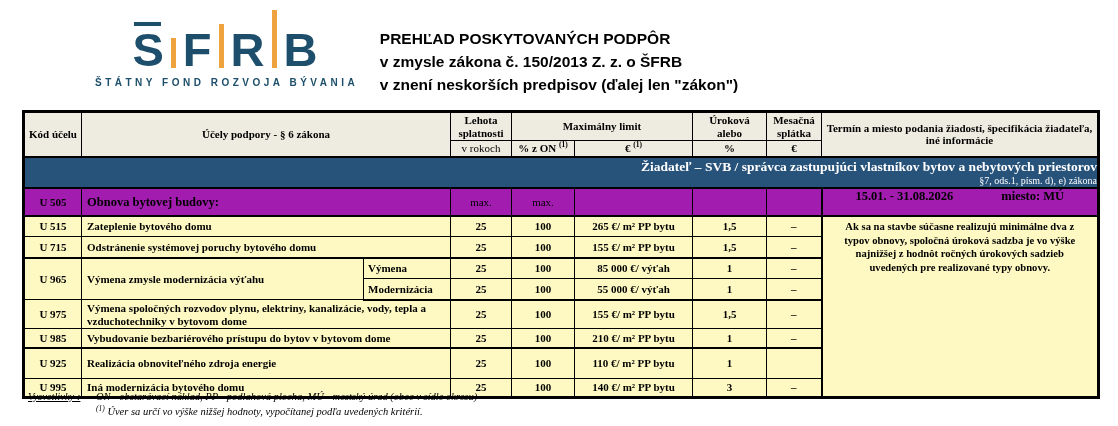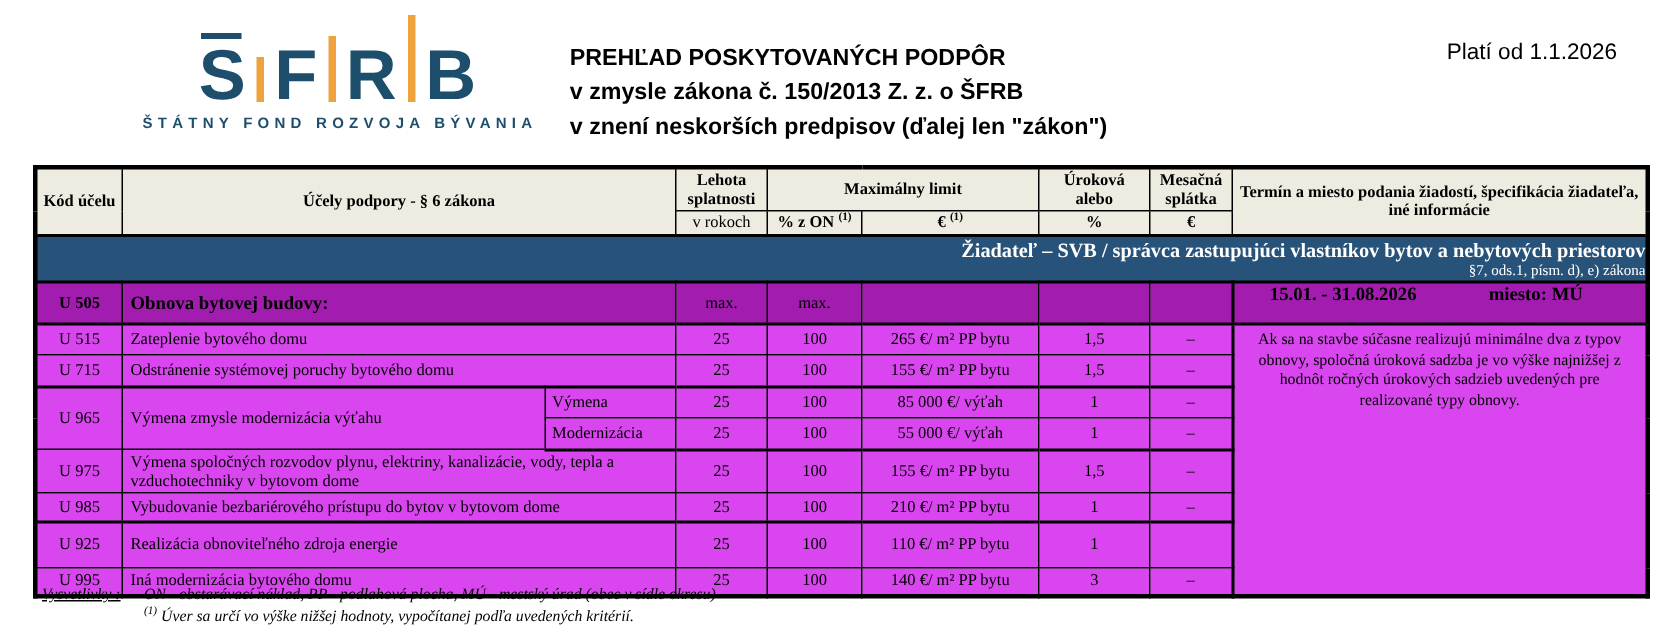--- a/index.html
+++ b/index.html
@@ -58,23 +58,23 @@
   tr.band-row td {
     background:#27527a; color:#fff; text-align:right;
     border-top:2px solid #000; border-bottom:2px solid #000; padding:1px 0;
   }
   .band-l1 { font-size:13.5px; font-weight:bold; line-height:16px; }
   .band-l2 { font-size:10px; line-height:11px; }
 
   tr.summary td { background:#a21caf; border-bottom:2px solid #000; }
   tr.summary .purpose { font-size:12.5px; }
   td.term { padding:0; }
-  .term-wrap { display:flex; gap:48px; font-weight:bold; font-size:12.5px;margin-left:24px; }
-
-  tr.r-data td { background:#d946ef; }
+  .term-wrap { display:flex; justify-content:center; gap:48px; font-weight:bold; font-size:12.5px; }
+
+  tr.r-data td { background:#fef9c3;font-weight:bold; }
   td.purpose { padding-left:5px; }
   td.sub { padding-left:4px; }
 
   td.info-col { background:#fff; border-left:2px solid #000; vertical-align:top; }
   .note { font-size:10.6px; text-align:center; line-height:1.3; padding:2px 6px 0 6px; }
 
   tr.thick-b td { border-bottom:2px solid #000; }
 
   
   .footnotes {
@@ -103,21 +103,20 @@
     </div>
     <div class="logo-sub">ŠTÁTNY FOND ROZVOJA BÝVANIA</div>
   </div>
 
   <div class="title">
     <div>PREHĽAD POSKYTOVANÝCH PODPÔR</div>
     <div>v zmysle zákona č. 150/2013 Z. z. o ŠFRB</div>
     <div>v znení neskorších predpisov (ďalej len "zákon")</div>
   </div>
 
-  <div class="valid">Platí od 1.1.2026</div>
 </div>
 
 <table class="main">
   <colgroup>
     <col style="width:58px">
       <col style="width:282px">
       <col style="width:87px">
     <col style="width:61px">
       <col style="width:63px">
       <col style="width:118px">

